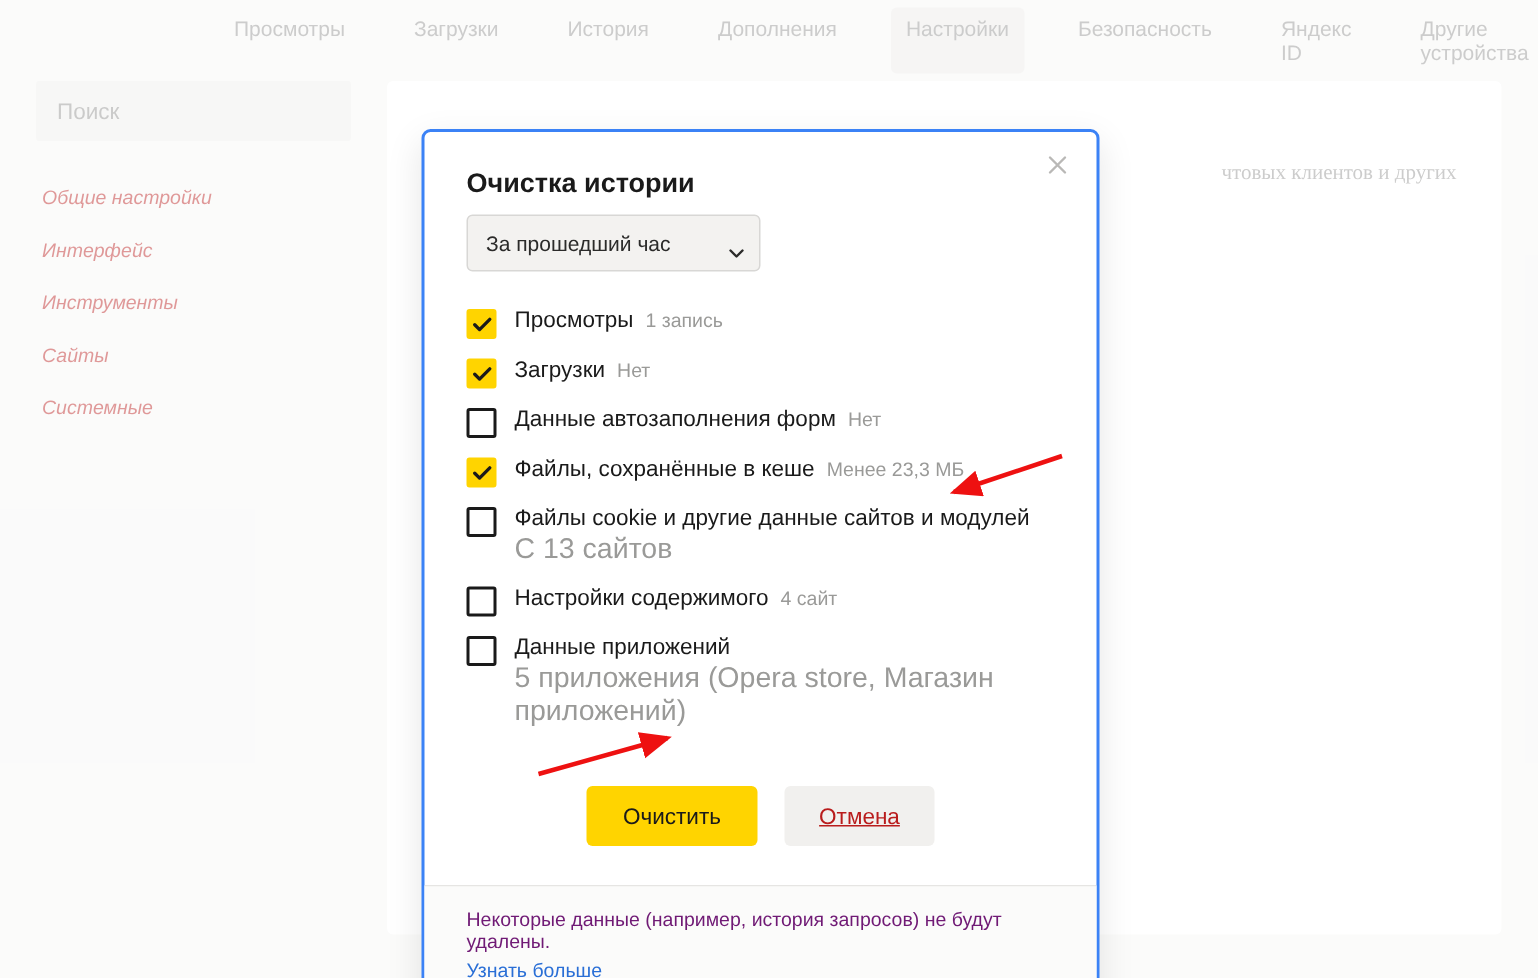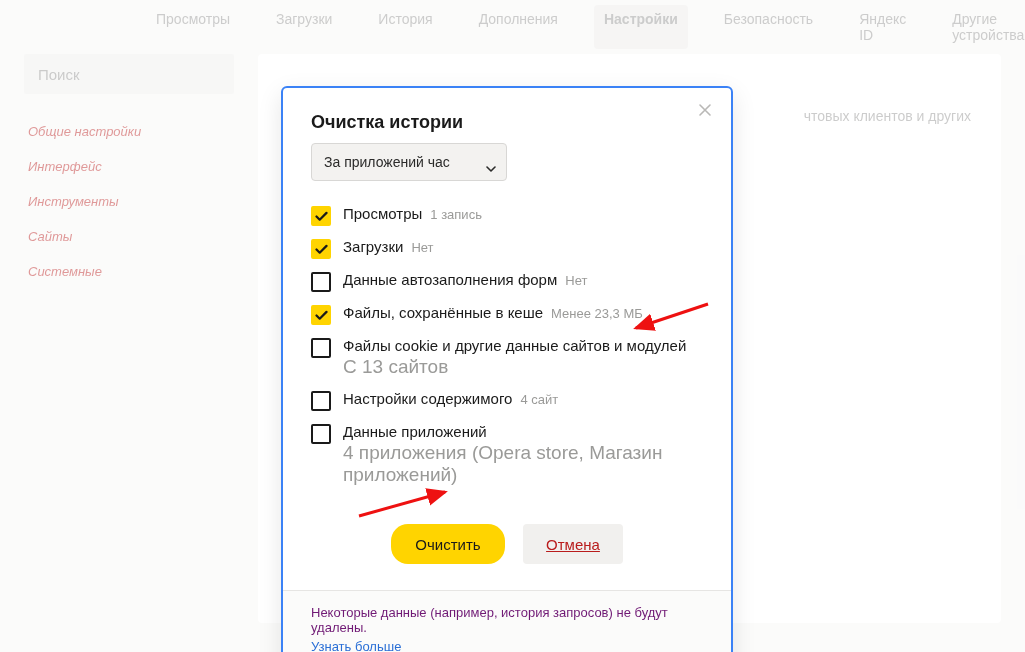--- a/index.html
+++ b/index.html
@@ -3,29 +3,29 @@
 <meta charset="utf-8">
 <style>
   * { box-sizing: border-box; }
   html, body { margin:0; padding:0; width:1025px; height:652px; overflow:hidden; font-family:Arial, Helvetica, sans-serif; }
   body { background:#f5f5f3; color:#222; font-size:14px; }
 
   
   .topnav { height:54px; display:flex; align-items:center; padding:0 16px; gap:0; }
   .topnav .nav-inner { display:flex; gap:26px; margin-left:130px; }
   .topnav-item { color:#8f8f8e; font-size:14px; padding:6px 10px; border-radius:4px; }
-  .topnav-item.active { background:#eae9e7; color:#8f8f8e;font-weight:bold; }
+  .topnav-item.active { background:#eae9e7; color:#8f8f8e; }
 
   
   .page { display:flex; padding:0 24px; gap:24px; }
   .sidebar { width:210px; }
   .search-box { background:#eeeeec; height:40px; display:flex; align-items:center; padding:0 14px; color:#8c8c8b; font-size:15px; border-radius:2px; margin-bottom:20px; }
   .side-item { color:#b91c1c; font-size:13px; padding:10px 4px;font-style:italic; }
   .content { flex:1; background:#ffffff; border-radius:4px; min-height:560px; padding:24px 34px; color:#7d7d7c; font-size:14px; position:relative; }
-  .content-hint { color:#8f8f8e; position:absolute; top:54px; right:30px; }
+  .content-hint { color:#8f8f8e; position:absolute; top:54px; right:30px;font-family:Liberation Serif, serif; }
   .section-title { font-size:18px; color:#5a5a58; margin-top:500px; font-weight:400; }
 
   
   .overlay-wash { position:absolute; inset:0; background:rgba(255,255,255,0.55); }
 
   
   .dialog { position:absolute; left:281px; top:86px; width:452px; background:#fff; border:2px solid #3b82f6; border-radius:6px; box-shadow:0 8px 24px rgba(0,0,0,0.10); }
   .dialog-head { padding:24px 28px 10px 28px; position:relative; }
   .dialog-title { font-size:18px; font-weight:700; color:#1a1a1a; }
   .dialog-close { position:absolute; right:14px; top:14px; width:20px; height:20px; color:#b9b8b6; cursor:pointer; }
@@ -41,21 +41,21 @@
   .ck-box.checked svg { display:block; }
   .ck-box svg { display:none; }
   .ck-texts { display:flex; flex-direction:column; gap:2px; }
   .ck-line1 { display:flex; align-items:baseline; gap:8px; flex-wrap:wrap; }
   .ck-label { color:#1a1a1a; font-size:15px; }
   .ck-hint  { color:#9a9a98; font-size:13px; }
   .ck-sub   { color:#9a9a98; font-size:19px; }
 
   .dialog-actions { padding:20px 0 26px 0; display:flex; justify-content:center; gap:18px; }
   .btn { height:40px; padding:0 22px; border-radius:4px; font-size:15px; display:flex; align-items:center; justify-content:center; cursor:pointer; user-select:none; }
-  .btn-primary { background:#ffd400; color:#1a1a1a; min-width:114px;border-radius:17px; }
+  .btn-primary { background:#ffd400; color:#1a1a1a; min-width:114px; }
   .btn-secondary { background:#f1f0ee; color:#b91c1c; min-width:100px;text-decoration:underline; }
 
   .dialog-foot { border-top:1px solid #e6e5e3; padding:14px 28px 18px 28px; background:#fbfbfa; border-radius:0 0 6px 6px; }
   .foot-note { color:#701a75; font-size:13px; }
   .foot-link { color:#2a6fd6; font-size:13px; margin-top:4px; display:inline-block; }
 
   
   .arrow { position:absolute; pointer-events:none; }
 </style>
 </head>
@@ -97,21 +97,21 @@
     <div class="dialog-title">Очистка истории</div>
     <div class="dialog-close">
       <svg viewBox="0 0 16 16" width="16" height="16">
           <path d="M3 3 L13 13 M13 3 L3 13" stroke="#b9b8b6" stroke-width="1.6" fill="none" stroke-linecap="round"></path>
         </svg>
     </div>
   </div>
 
   <div class="range-wrap">
     <div class="range-select">
-      <span>За приложений час</span>
+      <span>За прошедший час</span>
       <span class="range-caret">
         <svg width="10" height="6" viewBox="0 0 10 6">
             <path d="M1 1 L5 5 L9 1" stroke="#2b2b2a" stroke-width="1.6" fill="none" stroke-linecap="round" stroke-linejoin="round"></path>
           </svg>
       </span>
     </div>
   </div>
 
   <div class="check-list">
 
@@ -194,21 +194,21 @@
     </div>
 
     <div class="ck-row">
       <div class="ck-box">
         
       </div>
       <div class="ck-texts">
         <div class="ck-line1">
           <span class="ck-label">Данные приложений</span>
         </div>
-        <span class="ck-sub">4 приложения (Opera store, Магазин приложений)</span>
+        <span class="ck-sub">5 приложения (Opera store, Магазин приложений)</span>
       </div>
     </div>
 
   </div>
 
   <div class="dialog-actions">
     <div class="btn btn-primary">Очистить</div>
     <div class="btn btn-secondary">Отмена</div>
   </div>
 

